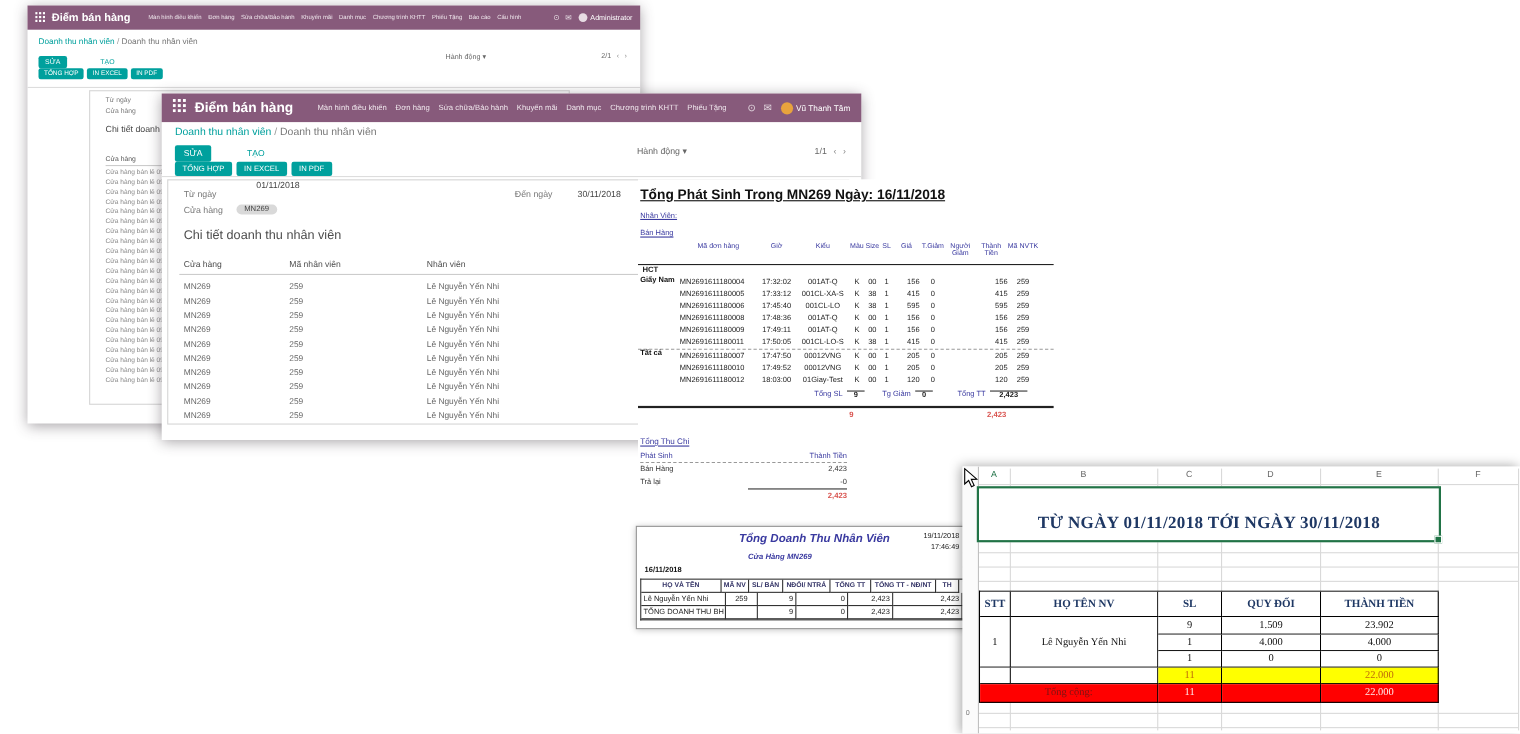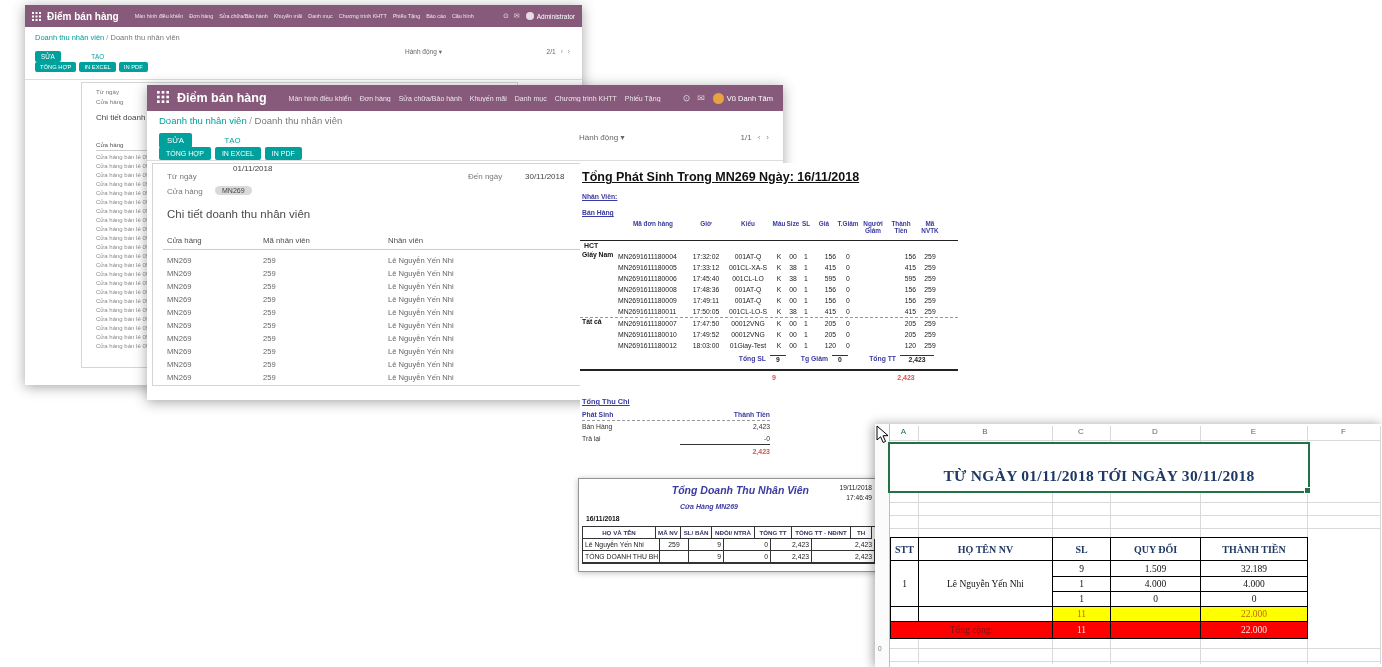--- a/index.html
+++ b/index.html
@@ -73,21 +73,21 @@
   .card2 .pill{position:absolute;font-size:7px;padding:1px 7px;}
   .w2sec{position:absolute;left:14px;top:44px;font-size:11.5px;color:#4c4c4c;}
   .w2th{position:absolute;font-size:7.8px;color:#4c4c4c;top:72px;}
   .w2hline{position:absolute;left:10px;top:85px;width:590px;border-top:1px solid #ccc;}
   .w2list{position:absolute;left:0;top:90px;width:100%;}
   .w2row{display:flex;padding-left:14px;height:13px;line-height:13px;font-size:7.6px;color:#666;cursor:pointer;}
   .w2c1{width:96px;}.w2c2{width:125px;}.w2c3{flex:1;}
   
   .report1{position:absolute;left:580px;top:163px;width:378px;height:305px;background:#fff;overflow:hidden;color:#222;}
   .ps-title{font-size:12.5px;font-weight:bold;text-decoration:underline;color:#111;margin:7px 0 0 2px;}
-  .ps-blue{color:#3a3aa0;font-weight:bold;}
+  .ps-blue{color:#3a3aa0;font-weight:normal;}
   .ps-lbl{font-size:6.8px;text-decoration:underline;margin:9px 0 0 2px;}
   .ps-table{position:relative;margin-top:4px;width:378px;}
   .ps-h{display:flex;align-items:flex-start;padding-left:38px;border-bottom:1.5px solid #222;padding-bottom:2px;min-height:18px;}
   .ps-h span{font-size:6.4px;line-height:1.15;text-align:center;}
   .ps-row{display:flex;padding-left:38px;height:11px;line-height:11px;font-size:6.8px;color:#222;}
   .c-mdh{width:70px;text-align:left;}
   .c-gio{width:36px;text-align:center;}
   .c-kieu{width:48px;text-align:center;}
   .c-mau{width:14px;text-align:center;}
   .c-size{width:14px;text-align:center;}
@@ -260,21 +260,21 @@
           <span class="omi nw">Sửa chữa/Bảo hành</span>
           <span class="omi nw">Khuyến mãi</span>
           <span class="omi nw">Danh mục</span>
           <span class="omi nw">Chương trình KHTT</span>
           <span class="omi nw">Phiếu Tặng</span>
         </nav>
       <span class="obar-right">
         <span class="oic">⊙</span>
         <span class="oic">✉</span>
         <span class="avatar"></span>
-        <span class="uname nw">Vũ Danh Tâm</span>
+        <span class="uname nw">Vũ Thanh Tâm</span>
       </span>
     </div>
     <div class="bcrow nw">
       <span class="bc1">Doanh thu nhân viên</span>
       <span class="bcsep"> / </span>
       <span class="bc2">Doanh thu nhân viên</span>
     </div>
     <div class="ctrl">
       <button class="btn teal">SỬA</button>
       <button class="btn ghost">TẠO</button>
@@ -613,21 +613,21 @@
       <div class="xc xh">STT</div>
       <div class="xc xh">HỌ TÊN NV</div>
       <div class="xc xh">SL</div>
       <div class="xc xh">QUY ĐỔI</div>
       <div class="xc xh">THÀNH TIỀN</div>
 
       <div class="xc" style="grid-row:2/5;grid-column:1;">1</div>
       <div class="xc" style="grid-row:2/5;grid-column:2;">Lê Nguyễn Yến Nhi</div>
       <div class="xc">9</div>
       <div class="xc">1.509</div>
-      <div class="xc">32.189</div>
+      <div class="xc">23.902</div>
       <div class="xc">1</div>
       <div class="xc">4.000</div>
       <div class="xc">4.000</div>
       <div class="xc">1</div>
       <div class="xc">0</div>
       <div class="xc">0</div>
 
       <div class="xc"></div>
       <div class="xc"></div>
       <div class="xc yl">11</div>

